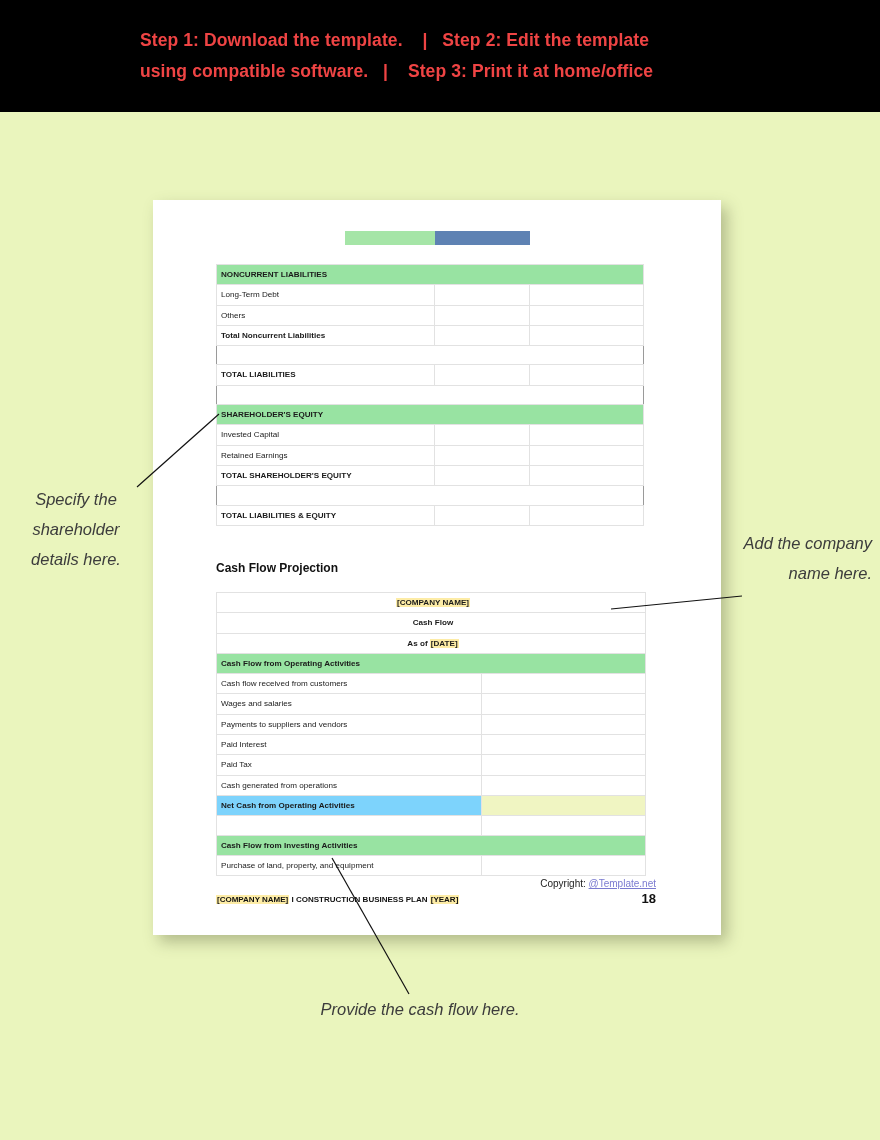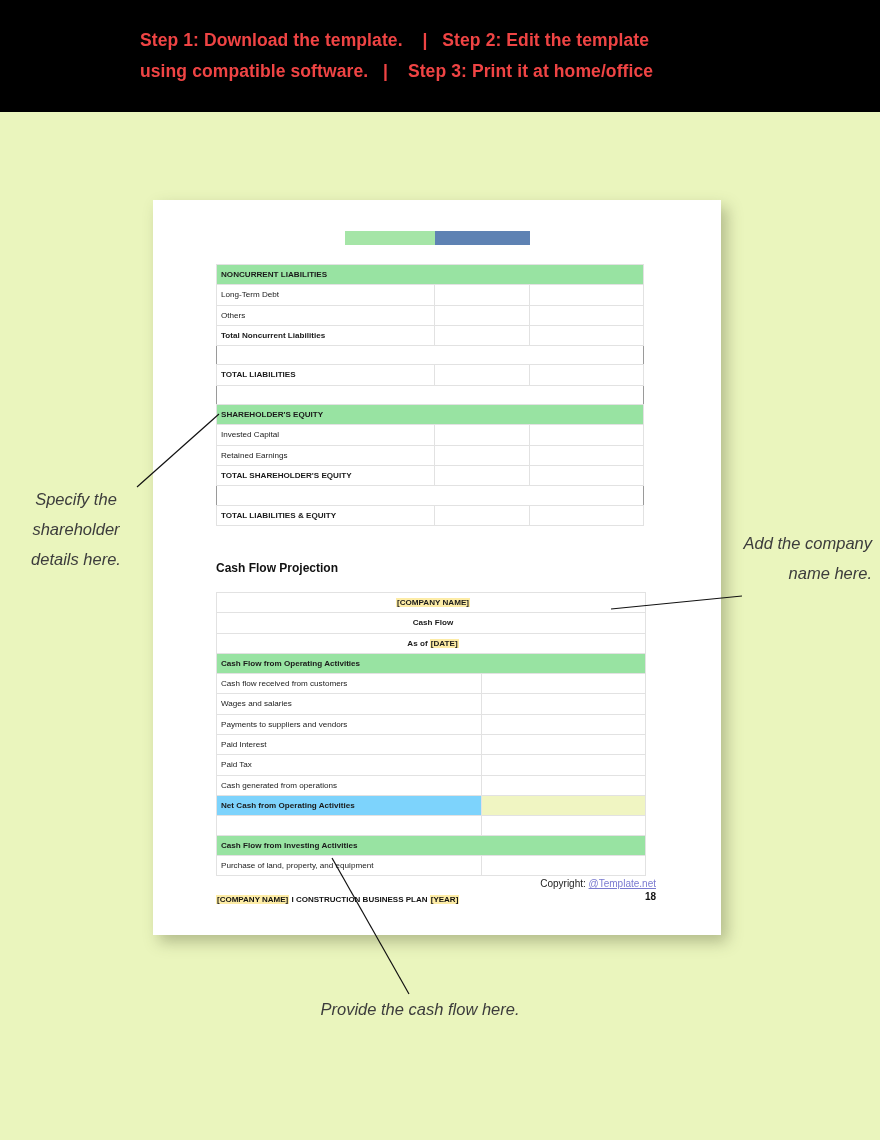--- a/index.html
+++ b/index.html
@@ -142,21 +142,21 @@
     text-align: right;
   }
   #footer-copyright a {
     color: #7a7ad0;
     text-decoration: underline;
   }
   #footer-page-number {
     position: absolute;
     right: 0px;
     top: 13px;
-    font-size: 10px;
+    font-size: 13px;
     font-weight: bold;
     color: #111111;
     text-align: right;
   }
   #footer-doc-line {
     position: absolute;
     left: 0px;
     top: 17px;
     font-size: 8px;
     font-weight: bold;

